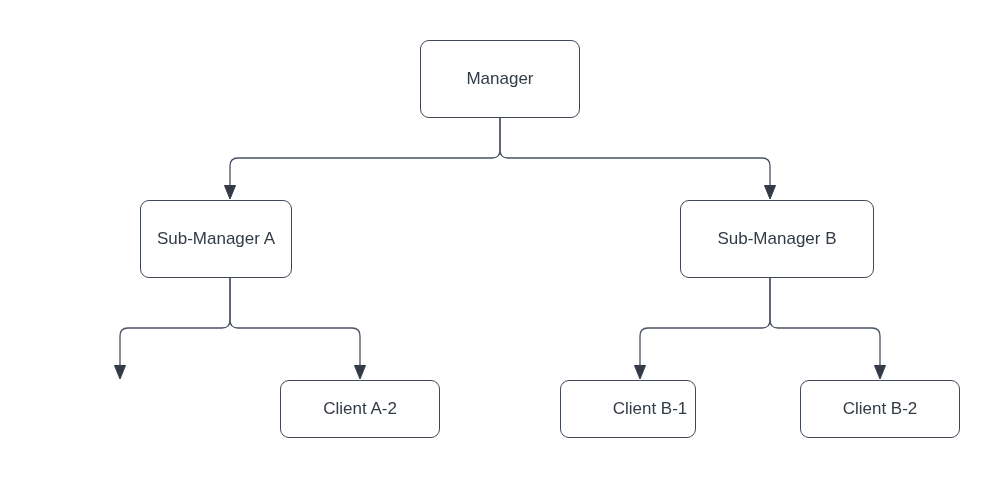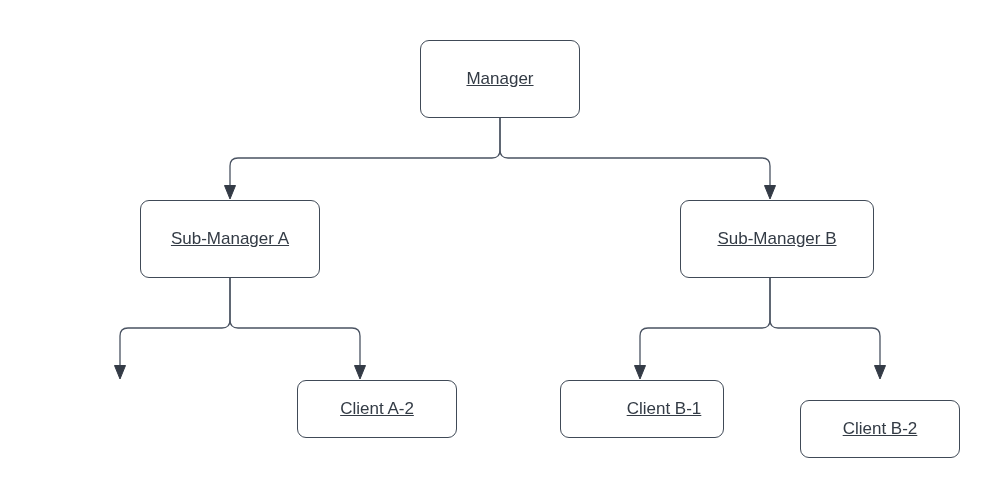--- a/index.html
+++ b/index.html
@@ -39,32 +39,31 @@
     background: #ffffff;
     border: 1.3px solid #404a57;
     border-radius: 9px;
     display: flex;
     align-items: center;
     justify-content: center;
     font-size: 17px;
     color: #333b45;
     text-align: center;
     line-height: 1.2;
-    text-decoration: underline;
   }
   
   .node-manager       { left: 420px; top: 40px;  width: 160px; height: 78px; }
   
-  .node-sub-manager-a { left: 140px; top: 200px; width: 180px; height: 78px; }
+  .node-sub-manager-a { left: 140px; top: 200px; width: 152px; height: 78px; }
   .node-sub-manager-b { left: 680px; top: 200px; width: 194px; height: 78px; }
   
   .node-client-a1     { left: 40px;  top: 380px; width: 160px; height: 58px; }
-  .node-client-a2     { left: 297px; top: 380px; width: 160px; height: 58px; }
-  .node-client-b1     { left: 560px; top: 380px; width: 164px; height: 58px; padding-left: 44px; }
-  .node-client-b2     { left: 800px; top: 400px; width: 160px; height: 58px; }
+  .node-client-a2     { left: 280px; top: 380px; width: 160px; height: 58px; }
+  .node-client-b1     { left: 560px; top: 380px; width: 136px; height: 58px; padding-left: 44px; }
+  .node-client-b2     { left: 800px; top: 380px; width: 160px; height: 58px; }
 </style>
 </head>
 <body>
 
 <div class="canvas">
 
   <svg class="edges" viewBox="0 0 1000 480" xmlns="http://www.w3.org/2000/svg">
 
     <path class="edge-path" d="M500 118 V150 Q500 158 492 158 H238 Q230 158 230 166 V185.5"></path>
     <polygon class="arrowhead" points="230,199 224.5,185.5 235.5,185.5"></polygon>

